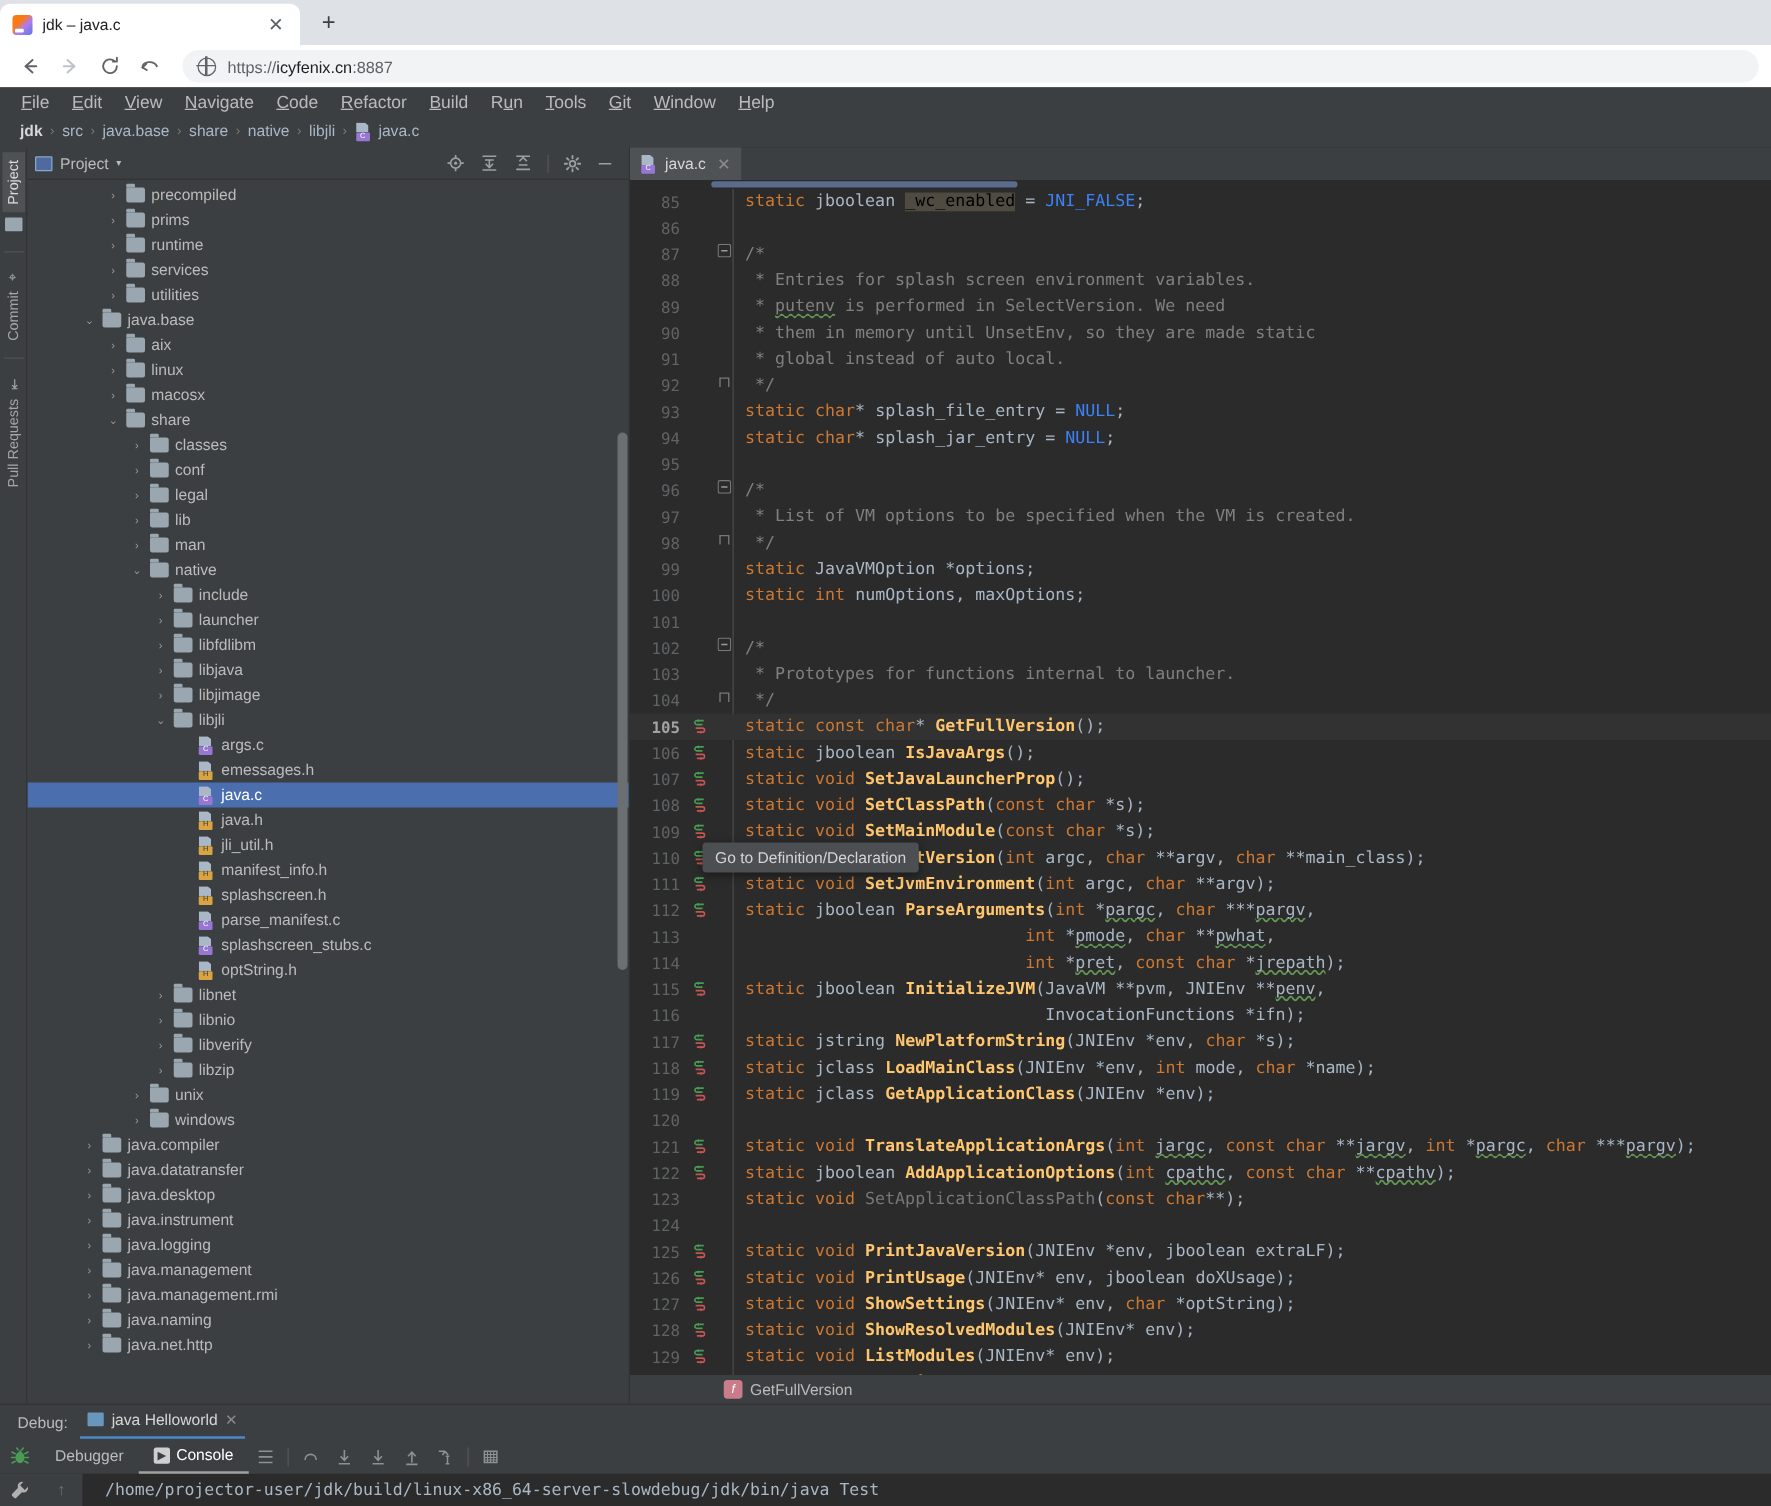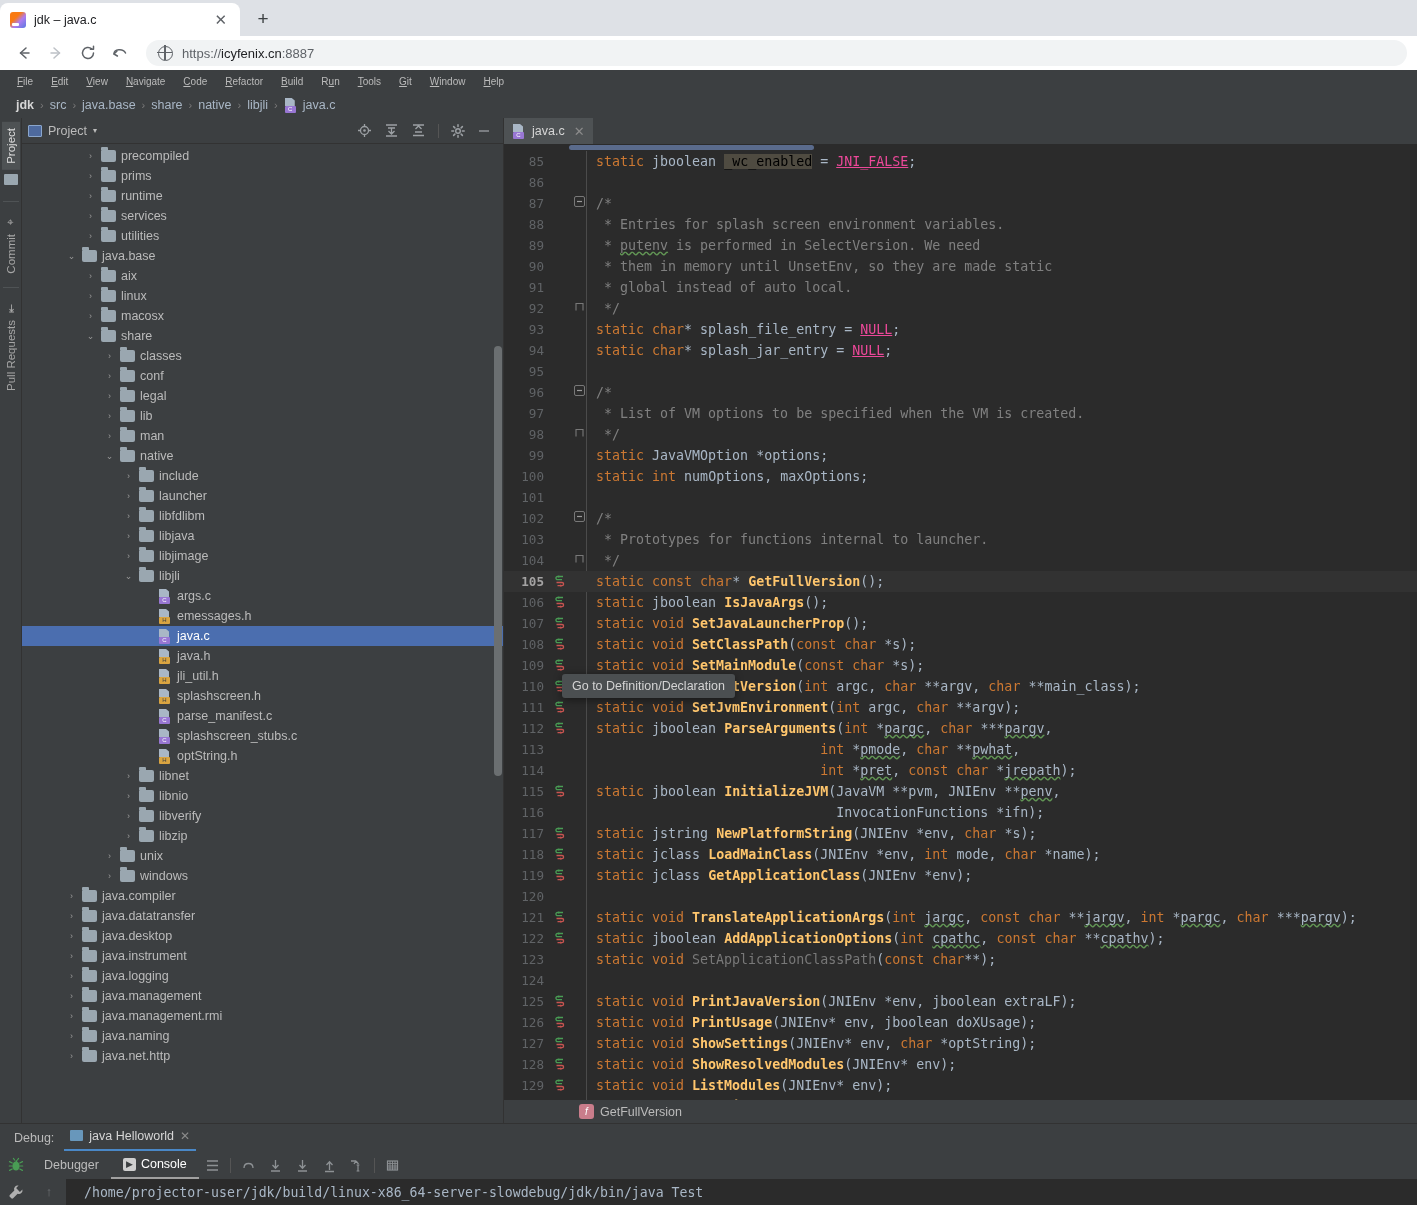--- a/index.html
+++ b/index.html
@@ -62,21 +62,21 @@
   .omni-icon::after {
     content:""; position:absolute; left:5.4px; top:-1.6px; width:1.6px; height:15px; background:#5f6368;
   }
   .omni-text .dim { color: #5f6368; }
 
   
   .ide { position: absolute; top: 70px; left: 0; right: 0; bottom: 0; background: #3c3f41; }
 
   .menubar {
     height: 22px; background: #3c3f41; display: flex; align-items: center;
-    padding-left: 8px; gap: 0px; font-size: 10px; color: #bbbbbb;
+    padding-left: 8px; gap: 0px; font-size: 14px; color: #bbbbbb;
   }
   .menu-item { padding: 2px 9px; cursor: pointer; }
   .menu-item .mn { text-decoration: underline; }
 
   .breadcrumbbar {
     height: 26px; background: #3c3f41; display: flex; align-items: center;
     padding-left: 10px; font-size: 12.5px; color: #a9b7c6; gap: 0;
   }
   .crumb { padding: 0 6px; color: #a9b7c6; cursor: pointer; white-space: nowrap; }
   .crumb.first { font-weight: bold; color: #d6d6d6; }
@@ -196,21 +196,21 @@
   
   .ovr { position: absolute; left: 3px; top: 4px; width: 14px; height: 13px; }
   .ovr svg { display: block; }
 
   
   .kw  { color: #cc7832; }
   .fn  { color: #ffc66d; font-weight: bold; }
   .ty  { color: #a9b7c6; }
   .id  { color: #a9b7c6; }
   .cm  { color: #808080; }
-  .cn  { color: #ec4899; text-decoration: underline; }
+  .cn  { color: #3b82f6; }
   .gray{ color: #787878; }
   .hl  { background: #4f4b41; }
   .sqw { text-decoration: underline wavy #629755; text-decoration-skip-ink: none; }
 
   .tooltip {
     position: absolute; background: #4b4f51; color: #d4d4d4; font-size: 12.5px;
     padding: 5px 10px; border-radius: 3px; box-shadow: 0 2px 8px rgba(0,0,0,.45);
     font-family: "Liberation Sans", sans-serif; white-space: nowrap; z-index: 40;
   }
 
@@ -529,20 +529,25 @@
             <span>java.h</span>
           </div>
           <div class="trow" style="padding-left: 120px;">
             <span class="arrow none">›</span>
             <span class="ficon hfile"></span>
             <span>jli_util.h</span>
           </div>
           <div class="trow" style="padding-left: 120px;">
             <span class="arrow none">›</span>
             <span class="ficon hfile"></span>
+            <span>manifest_info.h</span>
+          </div>
+          <div class="trow" style="padding-left: 120px;">
+            <span class="arrow none">›</span>
+            <span class="ficon hfile"></span>
             <span>splashscreen.h</span>
           </div>
           <div class="trow" style="padding-left: 120px;">
             <span class="arrow none">›</span>
             <span class="ficon cfile"></span>
             <span>parse_manifest.c</span>
           </div>
           <div class="trow" style="padding-left: 120px;">
             <span class="arrow none">›</span>
             <span class="ficon cfile"></span>

